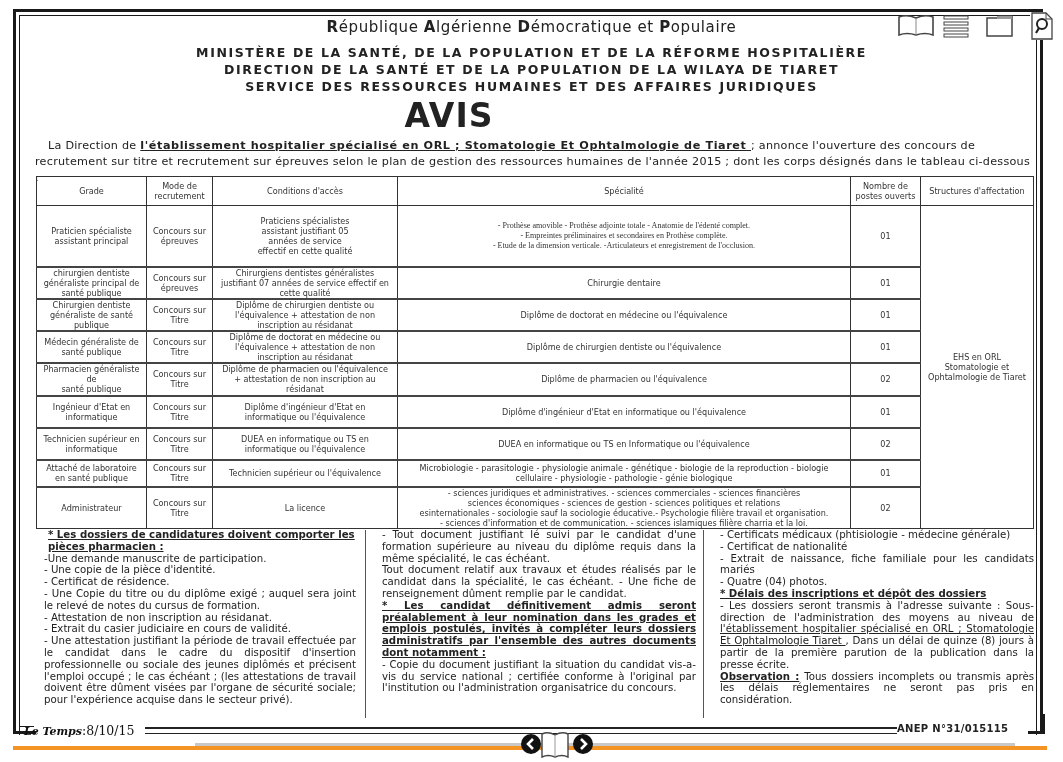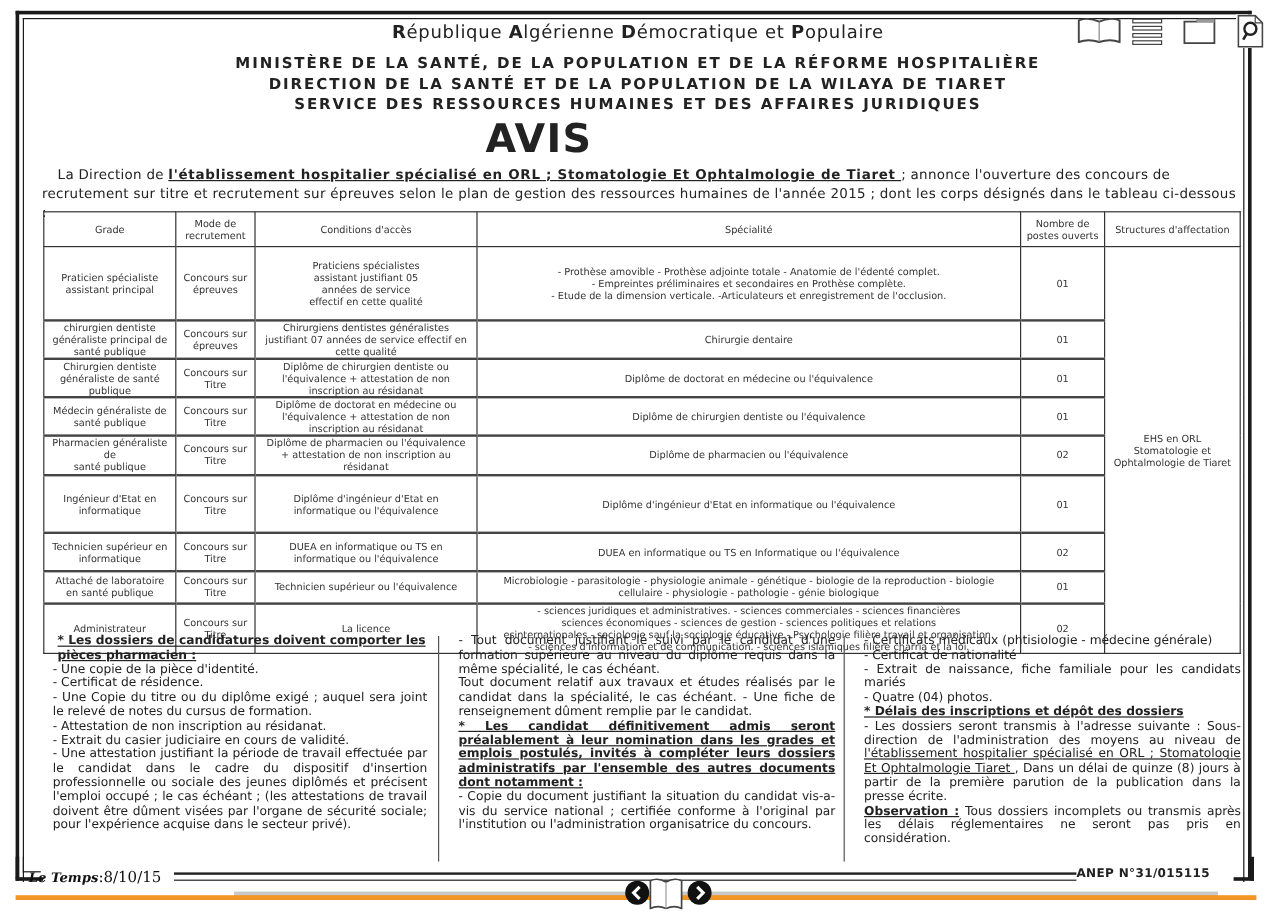--- a/index.html
+++ b/index.html
@@ -128,21 +128,21 @@
   <tbody id="tbody">
       <tr style="height: 61px;">
         <td style="white-space: pre-line;">Praticien spécialiste
 assistant principal</td>
         <td style="white-space: pre-line;">Concours sur
 épreuves</td>
         <td style="white-space: pre-line;">Praticiens spécialistes
 assistant justifiant 05
 années de service
 effectif en cette qualité</td>
-        <td style="white-space: pre-line;">-  Prothèse amovible - Prothèse adjointe totale - Anatomie de l'édenté complet.
+        <td style="white-space: pre-line; font-family: Liberation Serif, serif;">-  Prothèse amovible - Prothèse adjointe totale - Anatomie de l'édenté complet.
 - Empreintes préliminaires et secondaires en Prothèse complète.
 - Etude de la dimension verticale.  -Articulateurs et enregistrement de l'occlusion.</td>
         <td style="white-space: pre-line;">01</td>
         <td rowspan="9" style="white-space: pre-line;">EHS en ORL
 Stomatologie et
 Ophtalmologie de Tiaret</td>
       </tr>
       <tr class="row-sep" style="height: 32px;">
         <td style="white-space: pre-line;">chirurgien dentiste
 généraliste principal de
@@ -183,21 +183,21 @@
 de
 santé publique</td>
         <td style="white-space: pre-line;">Concours sur
 Titre</td>
         <td style="white-space: pre-line;">Diplôme de pharmacien ou l'équivalence
 + attestation de non inscription au
 résidanat</td>
         <td style="white-space: pre-line;">Diplôme de pharmacien ou l'équivalence</td>
         <td style="white-space: pre-line;">02</td>
       </tr>
-      <tr class="row-sep" style="height: 48px;">
+      <tr class="row-sep" style="height: 32px;">
         <td style="white-space: pre-line;">Ingénieur d'Etat en
 informatique</td>
         <td style="white-space: pre-line;">Concours sur
 Titre</td>
         <td style="white-space: pre-line;">Diplôme d'ingénieur d'Etat en
 informatique ou l'équivalence</td>
         <td style="white-space: pre-line;">Diplôme d'ingénieur d'Etat en informatique ou l'équivalence</td>
         <td style="white-space: pre-line;">01</td>
       </tr>
       <tr class="row-sep" style="height: 32px;">
@@ -232,20 +232,21 @@
         <td style="white-space: pre-line;">02</td>
       </tr>
     </tbody>
 </table>
 
 <div class="vline a"></div>
 <div class="vline b"></div>
 
 <div class="col col1">
   <p class="ind head" style="text-align:left">* Les dossiers de candidatures doivent comporter les pièces pharmacien :</p>
+  <p class="ind2">-Une demande manuscrite de participation.</p>
   <p class="ind2">- Une copie de la pièce d'identité.</p>
   <p class="ind2">- Certificat de résidence.</p>
   <p class="ind2">- Une Copie du titre ou du diplôme exigé ; auquel sera joint le relevé de notes du cursus de formation.</p>
   <p class="ind2">- Attestation de non inscription au résidanat.</p>
   <p class="ind2">- Extrait du casier judiciaire en cours de validité.</p>
   <p class="ind2">- Une attestation justifiant la période de travail effectuée par le candidat dans le cadre du dispositif d'insertion professionnelle ou sociale des jeunes diplômés et précisent l'emploi occupé ; le cas échéant ; (les attestations de travail doivent être dûment visées par l'organe de sécurité sociale; pour l'expérience acquise dans le secteur privé).</p>
 </div>
 
 <div class="col col2">
   <p class="ind2">- Tout document justifiant lé suivi par le candidat d'une formation supérieure au niveau du diplôme requis dans la même spécialité, le cas échéant.</p>

